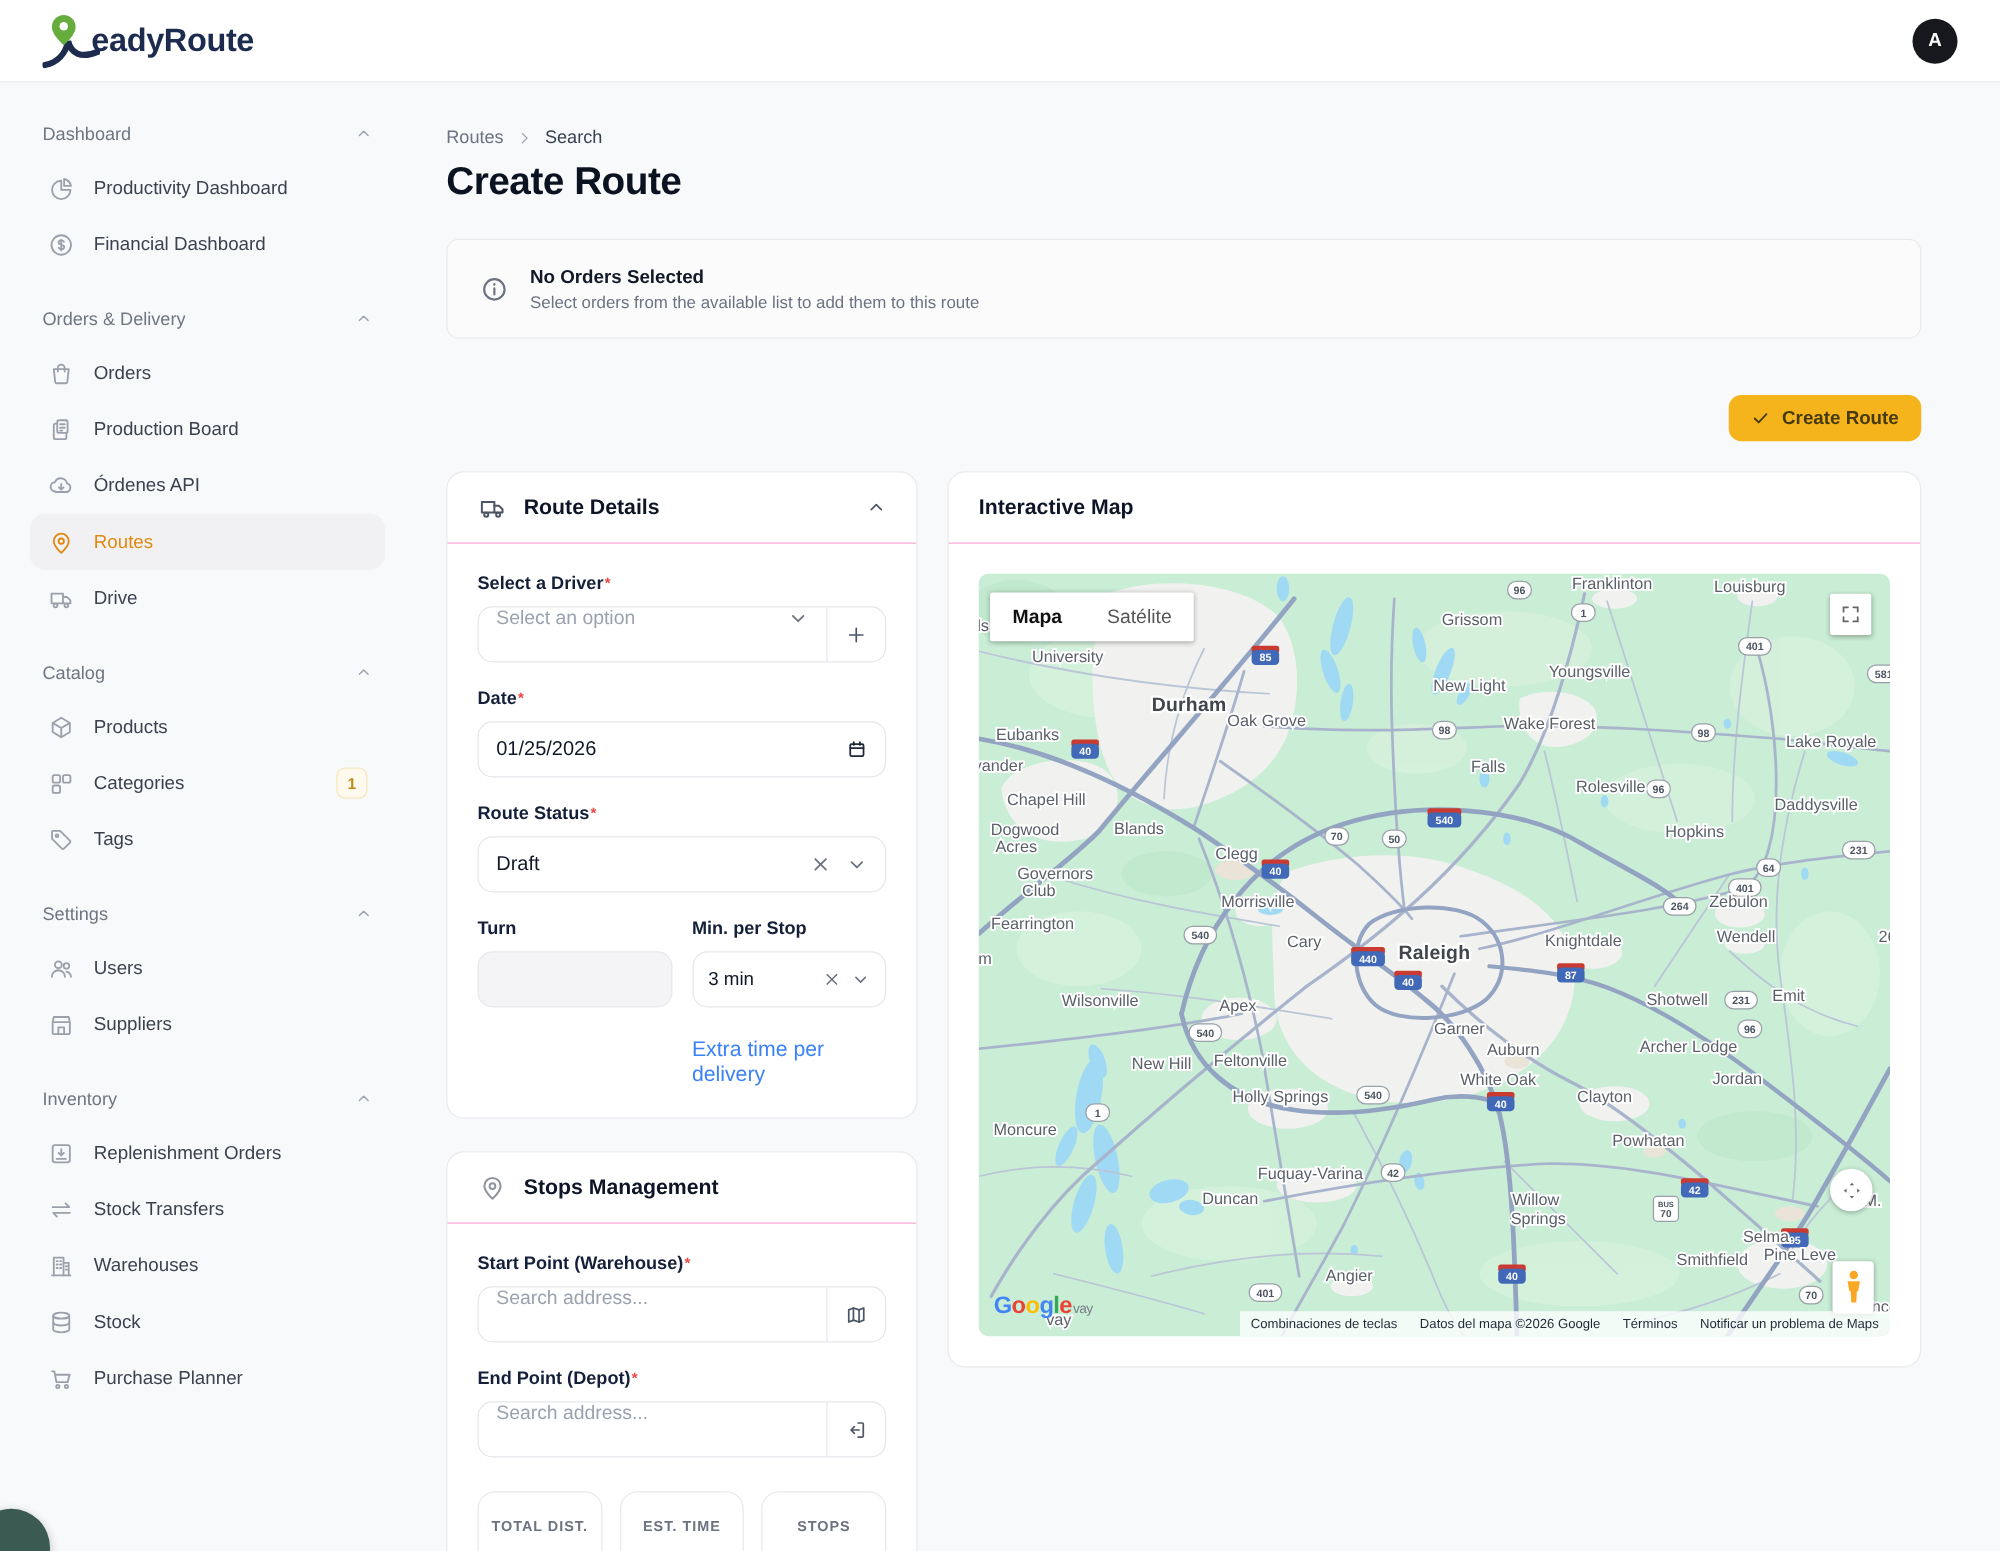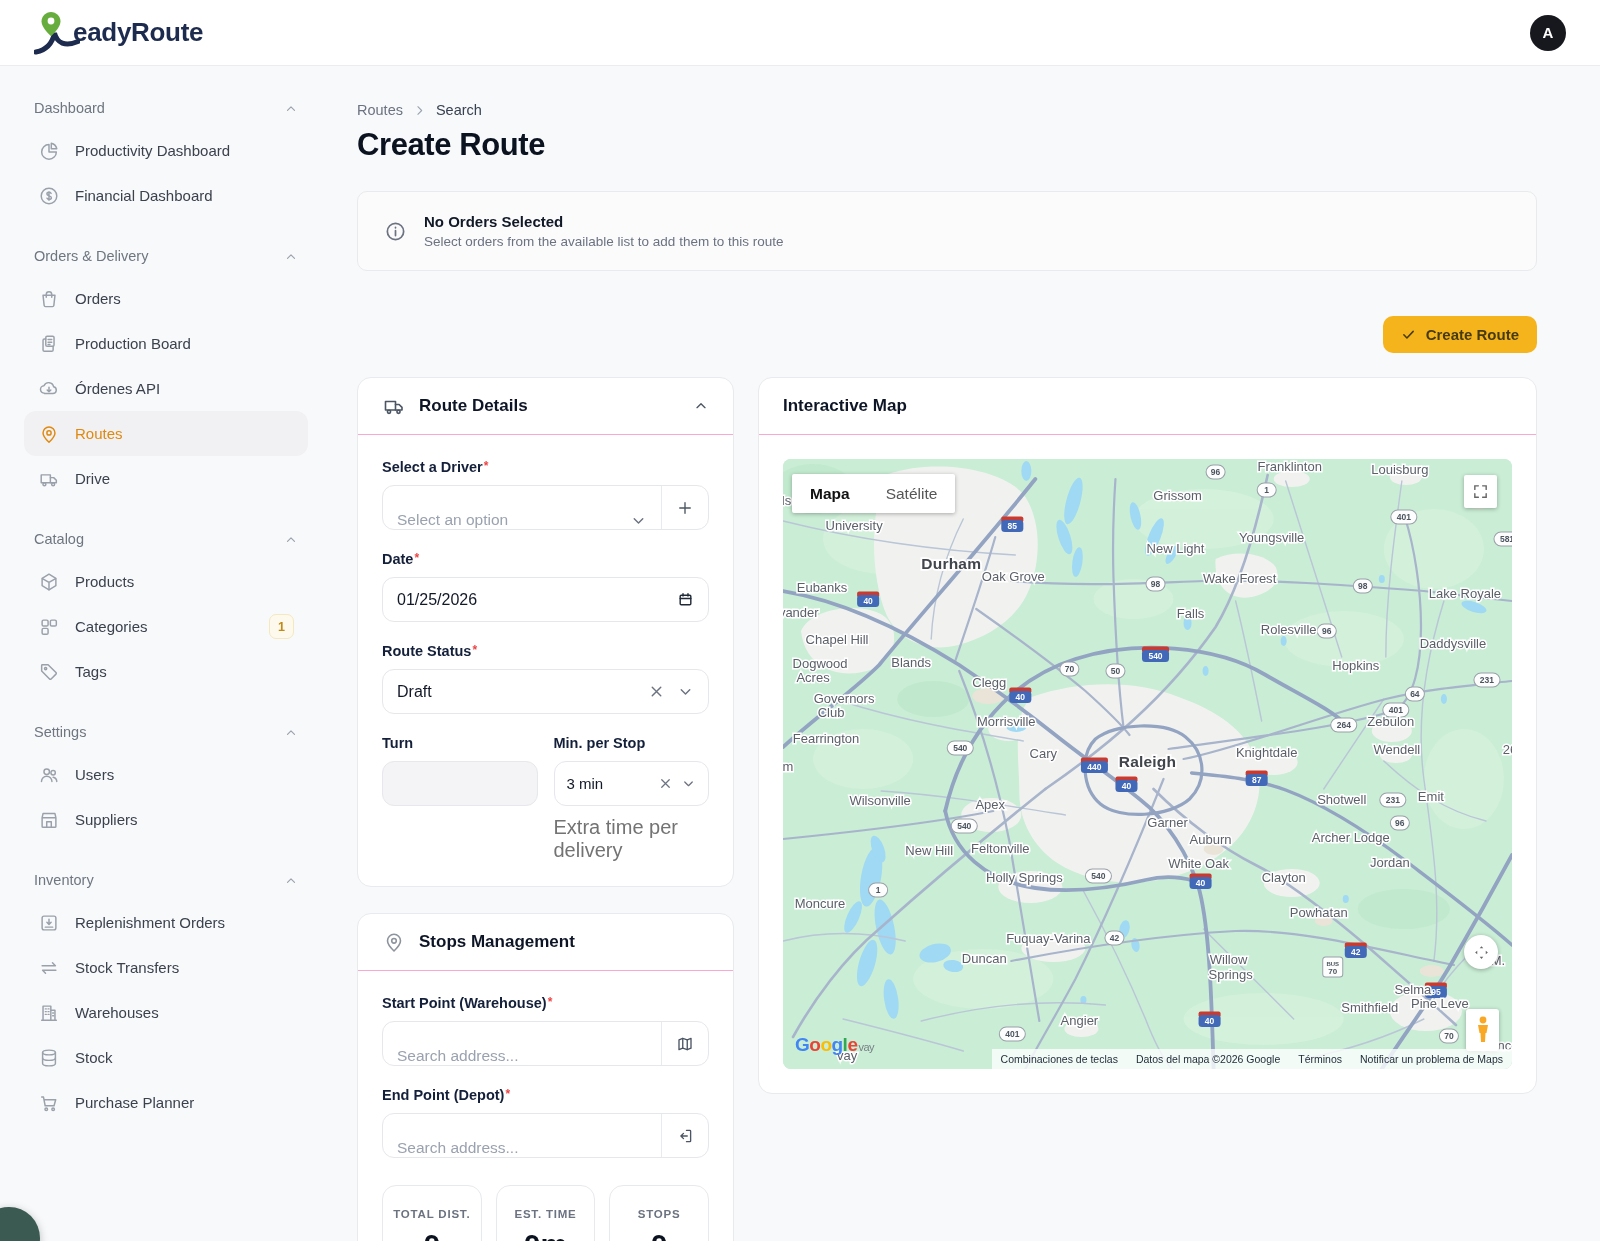--- a/index.html
+++ b/index.html
@@ -7,21 +7,21 @@
 body{background:#f8f9fa;font-family:"Liberation Sans",sans-serif;color:#111827;position:relative}
 
 .topbar{height:66px;background:#fff;border-bottom:1px solid #ececf0;display:flex;align-items:center;justify-content:space-between;padding:0 34px}
 .brand{display:flex;align-items:center;gap:0;cursor:pointer}
 .brand-text{font-size:26px;font-weight:800;color:#1d2b4f;margin-left:-7px;letter-spacing:-.3px}
 .avatar{width:36px;height:36px;border-radius:50%;background:#16181d;color:#fff;display:flex;align-items:center;justify-content:center;font-size:15px;font-weight:600;cursor:pointer}
 
 .layout{display:flex;align-items:flex-start}
 .sidebar{width:330px;flex:none;padding:28px 22px 0 24px}
 .side-section{margin-bottom:24px}
-.side-header{display:flex;justify-content:space-between;align-items:flex-end;color:#6e7681;font-size:14.5px;padding:6px 10px 12px 10px;cursor:pointer}
+.side-header{display:flex;justify-content:space-between;align-items:flex-start;color:#6e7681;font-size:14.5px;padding:6px 10px 12px 10px;cursor:pointer}
 .side-header svg{width:14px;height:14px;stroke:#9ca3af;fill:none;stroke-width:2;stroke-linecap:round;stroke-linejoin:round}
 .side-item{display:flex;align-items:center;gap:15px;height:45px;padding:0 14px;border-radius:12px;color:#3b424e;font-size:15px;font-weight:500;cursor:pointer}
 .side-item .s-icon{width:22px;height:22px;color:#9aa1ab;display:flex;flex:none}
 .side-item.active{background:#f1f1f4;color:#e0890e}
 .side-item.active .s-icon{color:#e0890e}
 .s-icon svg,.c-icon svg{width:100%;height:100%;fill:none;stroke:currentColor;stroke-width:1.6;stroke-linecap:round;stroke-linejoin:round}
 .badge{margin-left:auto;background:#fdf9ec;border:1px solid #f5e7c0;color:#c08a1a;font-size:12.5px;font-weight:600;min-width:25px;height:25px;border-radius:7px;display:flex;align-items:center;justify-content:center;padding:0 7px}
 
 .content{flex:1;padding:36px 63px 0 27px}
 .breadcrumb{display:flex;gap:10px;align-items:center;font-size:14.5px;color:#6b7280}
@@ -49,26 +49,26 @@
 .field{margin-bottom:21px}
 .f-label{font-size:14.5px;font-weight:600;color:#14203a;margin-bottom:10px}
 .req{color:#ef4444;font-size:12px;vertical-align:top;margin-left:1px}
 .input{height:45px;border:1px solid #e5e7eb;border-radius:12px;background:#fff;display:flex;align-items:center;padding:0 14px;font-size:16px;color:#111827}
 .input .ph{color:#9aa2af;font-size:15.5px}
 .input.gray{background:#f4f4f6;border-color:#e7e8eb}
 .ctl-icons{margin-left:auto;display:flex;align-items:center;gap:12px;color:#6b7280}
 .ctl-icons .ci{width:17px;height:17px;display:flex}
 .ctl-icons svg{width:100%;height:100%;stroke:currentColor;fill:none;stroke-width:2;stroke-linecap:round;stroke-linejoin:round}
 .input.with-seg{padding:0;overflow:hidden}
-.seg-main{flex:1;display:flex;align-items:flex-end;justify-content:space-between;padding:0 14px;align-self:stretch}
+.seg-main{flex:1;display:flex;align-items:flex-start;justify-content:space-between;padding:0 14px;align-self:stretch}
 .seg-side{width:47px;align-self:stretch;border-left:1px solid #e8eaee;display:flex;align-items:center;justify-content:center;color:#4b5563;cursor:pointer}
 .seg-side svg{width:18px;height:18px;stroke:currentColor;fill:none;stroke-width:1.8;stroke-linecap:round;stroke-linejoin:round}
 .row2{display:flex;gap:16px}
 .row2 .half{flex:1;min-width:0}
-.hint{font-size:20px;color:#737373;margin-top:10px}
+.hint{font-size:17px;color:#3b82f6;margin-top:24px}
 .stats{display:flex;gap:14px;margin-top:27px}
 .stat{flex:1;border:1px solid #e7e9ed;border-radius:14px;padding:20px 6px;text-align:center}
 .stat-label{font-size:11.5px;font-weight:700;color:#6b7280;letter-spacing:.8px;line-height:1.45}
 .stat-value{font-size:30px;font-weight:800;color:#0b1220;margin-top:5px}
 
 .map-wrap{position:relative;height:610px;border-radius:8px;overflow:hidden;background:#c9edd5}
 #map-svg{position:absolute;inset:0;width:100%;height:100%;display:block}
 #map-svg text{font-family:"Liberation Sans",sans-serif}
 .mlabel{font-size:13px;fill:#5b6069;font-weight:500;paint-order:stroke;stroke:#ffffff;stroke-width:3px;text-anchor:middle}
 .mcity{font-size:15.5px;fill:#41454c;font-weight:700;paint-order:stroke;stroke:#ffffff;stroke-width:3.5px;text-anchor:middle;letter-spacing:.2px}

